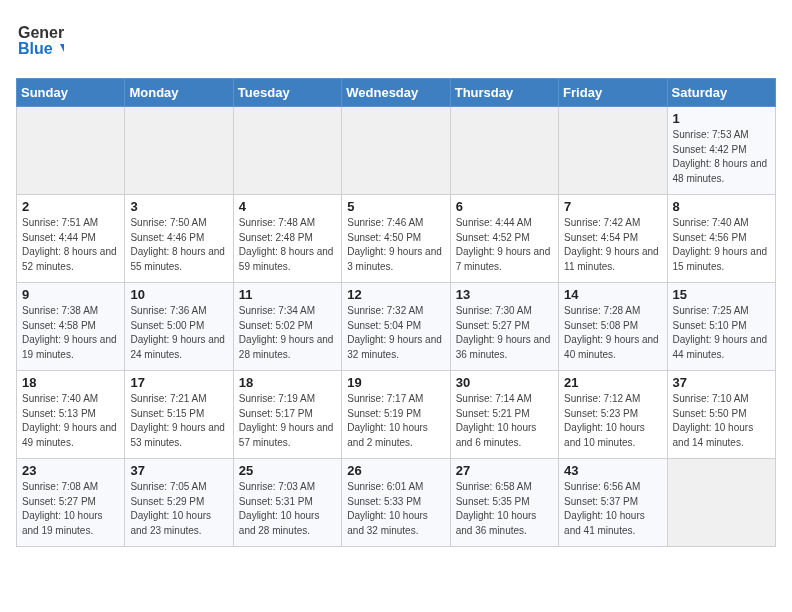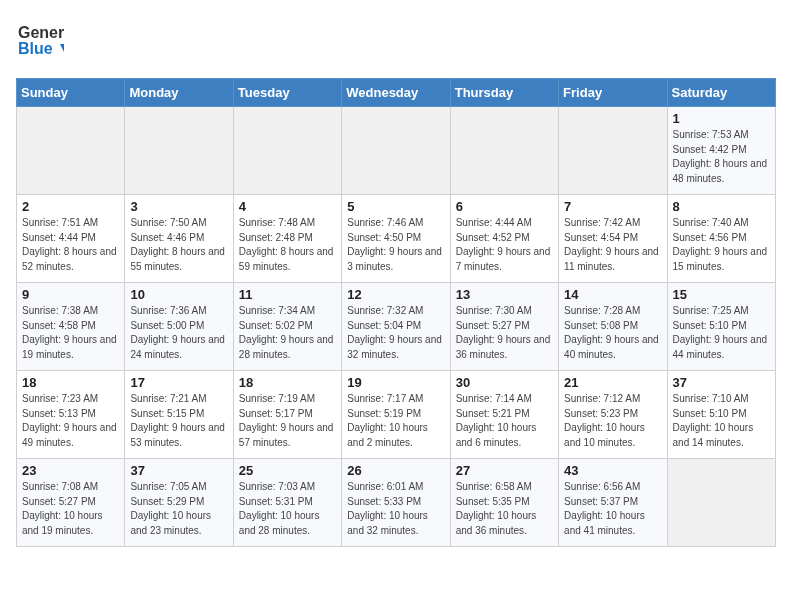--- a/index.html
+++ b/index.html
@@ -207,21 +207,21 @@
         <td>
           <span class="day-num">15</span>
           <div class="day-info">Sunrise: 7:25 AM
 Sunset: 5:10 PM
 Daylight: 9 hours and 44 minutes.</div>
         </td>
       </tr>
       <tr>
         <td>
           <span class="day-num">18</span>
-          <div class="day-info">Sunrise: 7:23 AM
+          <div class="day-info">Sunrise: 7:40 AM
 Sunset: 5:13 PM
 Daylight: 9 hours and 49 minutes.</div>
         </td>
         <td>
           <span class="day-num">17</span>
           <div class="day-info">Sunrise: 7:21 AM
 Sunset: 5:15 PM
 Daylight: 9 hours and 53 minutes.</div>
         </td>
         <td>
@@ -244,21 +244,21 @@
         </td>
         <td>
           <span class="day-num">21</span>
           <div class="day-info">Sunrise: 7:12 AM
 Sunset: 5:23 PM
 Daylight: 10 hours and 10 minutes.</div>
         </td>
         <td>
           <span class="day-num">37</span>
           <div class="day-info">Sunrise: 7:10 AM
-Sunset: 5:10 PM
+Sunset: 5:50 PM
 Daylight: 10 hours and 14 minutes.</div>
         </td>
       </tr>
       <tr>
         <td>
           <span class="day-num">23</span>
           <div class="day-info">Sunrise: 7:08 AM
 Sunset: 5:27 PM
 Daylight: 10 hours and 19 minutes.</div>
         </td>

